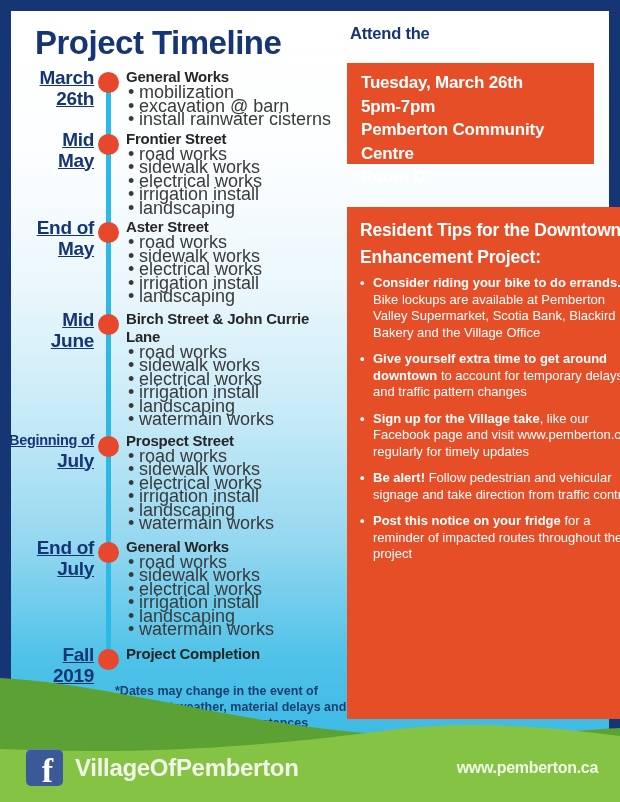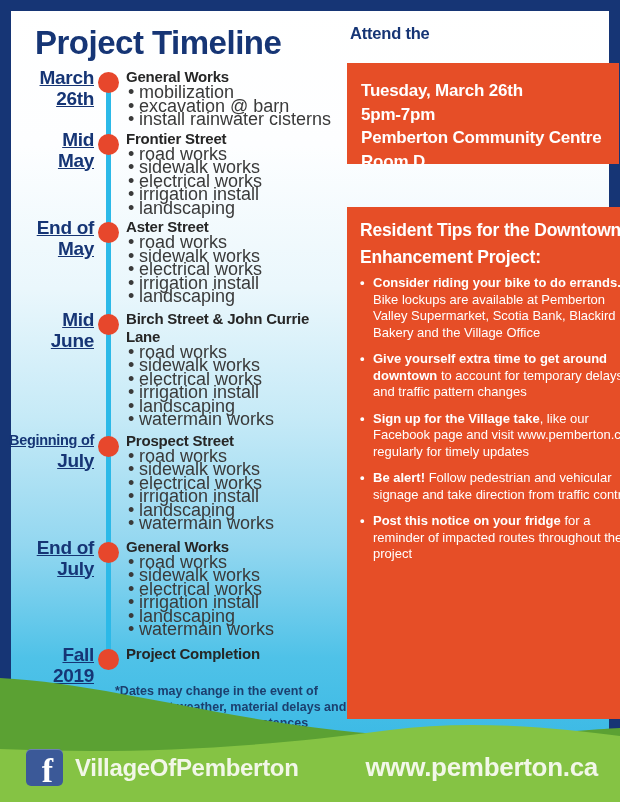--- a/index.html
+++ b/index.html
@@ -46,22 +46,22 @@
   ul.t-items li::before { content:"•"; position:absolute; left:2px; color:#3a3a3a; }
   .t-note {
     position:absolute; left:115px; top:683px; width:240px; z-index:2;
     font-size:12.5px; line-height:16px; color:#1c3f6e; font-weight:bold;
   }
   
   .oh-heading { position:absolute; left:350px; top:24px; width:258px; z-index:2; color:#163575; font-weight:bold; }
   .oh-heading .h-small { font-size:16.5px; line-height:18px; letter-spacing:-0.2px; }
   .oh-heading .h-big  { font-size:21.5px; line-height:21px; letter-spacing:-0.4px; }
   .event-box {
-    position:absolute; left:347px; top:63px; width:272px; height:101px; z-index:2;
-    background:#e64e27; padding:16px 10px 0 14px;
+    position:absolute; left:347px; top:63px; width:247px; height:101px; z-index:2;
+    background:#e64e27; padding:8px 10px 0 14px;
   }
   .event-box div { color:#fff; font-weight:bold; font-size:17px; line-height:23.5px; letter-spacing:-0.2px; }
   .tips-box {
     position:absolute; left:347px; top:207px; width:299px; height:512px; z-index:2;
     background:#e64e27; padding:10px 10px 0 13px; overflow:hidden;
   }
   .tips-heading { color:#fff; font-weight:bold; font-size:17.5px; line-height:27px; letter-spacing:-0.2px; margin-bottom:4px; }
   ul.tips-list { list-style:none; display:flex; flex-direction:column; gap:10px; }
   ul.tips-list li {
     position:relative; padding-left:13px; color:#fff; font-size:13px; line-height:16.5px;
@@ -77,21 +77,21 @@
   .fb-icon {
     width:37px; height:37px; border-radius:5px; background:#3b5998;
     display:flex; justify-content:center; align-items:flex-end; overflow:hidden;
     box-shadow:inset 0 1px 0 rgba(255,255,255,.25);
   }
   .fb-icon span {
     color:#fff; font-weight:bold; font-size:34px; line-height:30px;
     margin-right:-6px; font-family:"Liberation Serif", serif;
   }
   .fb-handle { margin-left:12px; color:#f2f7e8; font-weight:bold; font-size:24px; letter-spacing:-0.3px; }
-  .site-url  { margin-left:auto; color:#f2f7e8; font-weight:bold; font-size:26px; letter-spacing:-0.3px; }
+  .site-url  { margin-left:auto; color:#f2f7e8; font-weight:bold; font-size:16px; letter-spacing:-0.3px; }
 </style>
 </head>
 <body>
 
 <div class="poster">
 
   <div class="border-frame"></div>
 
   <div class="page-title">Project Timeline</div>
 

